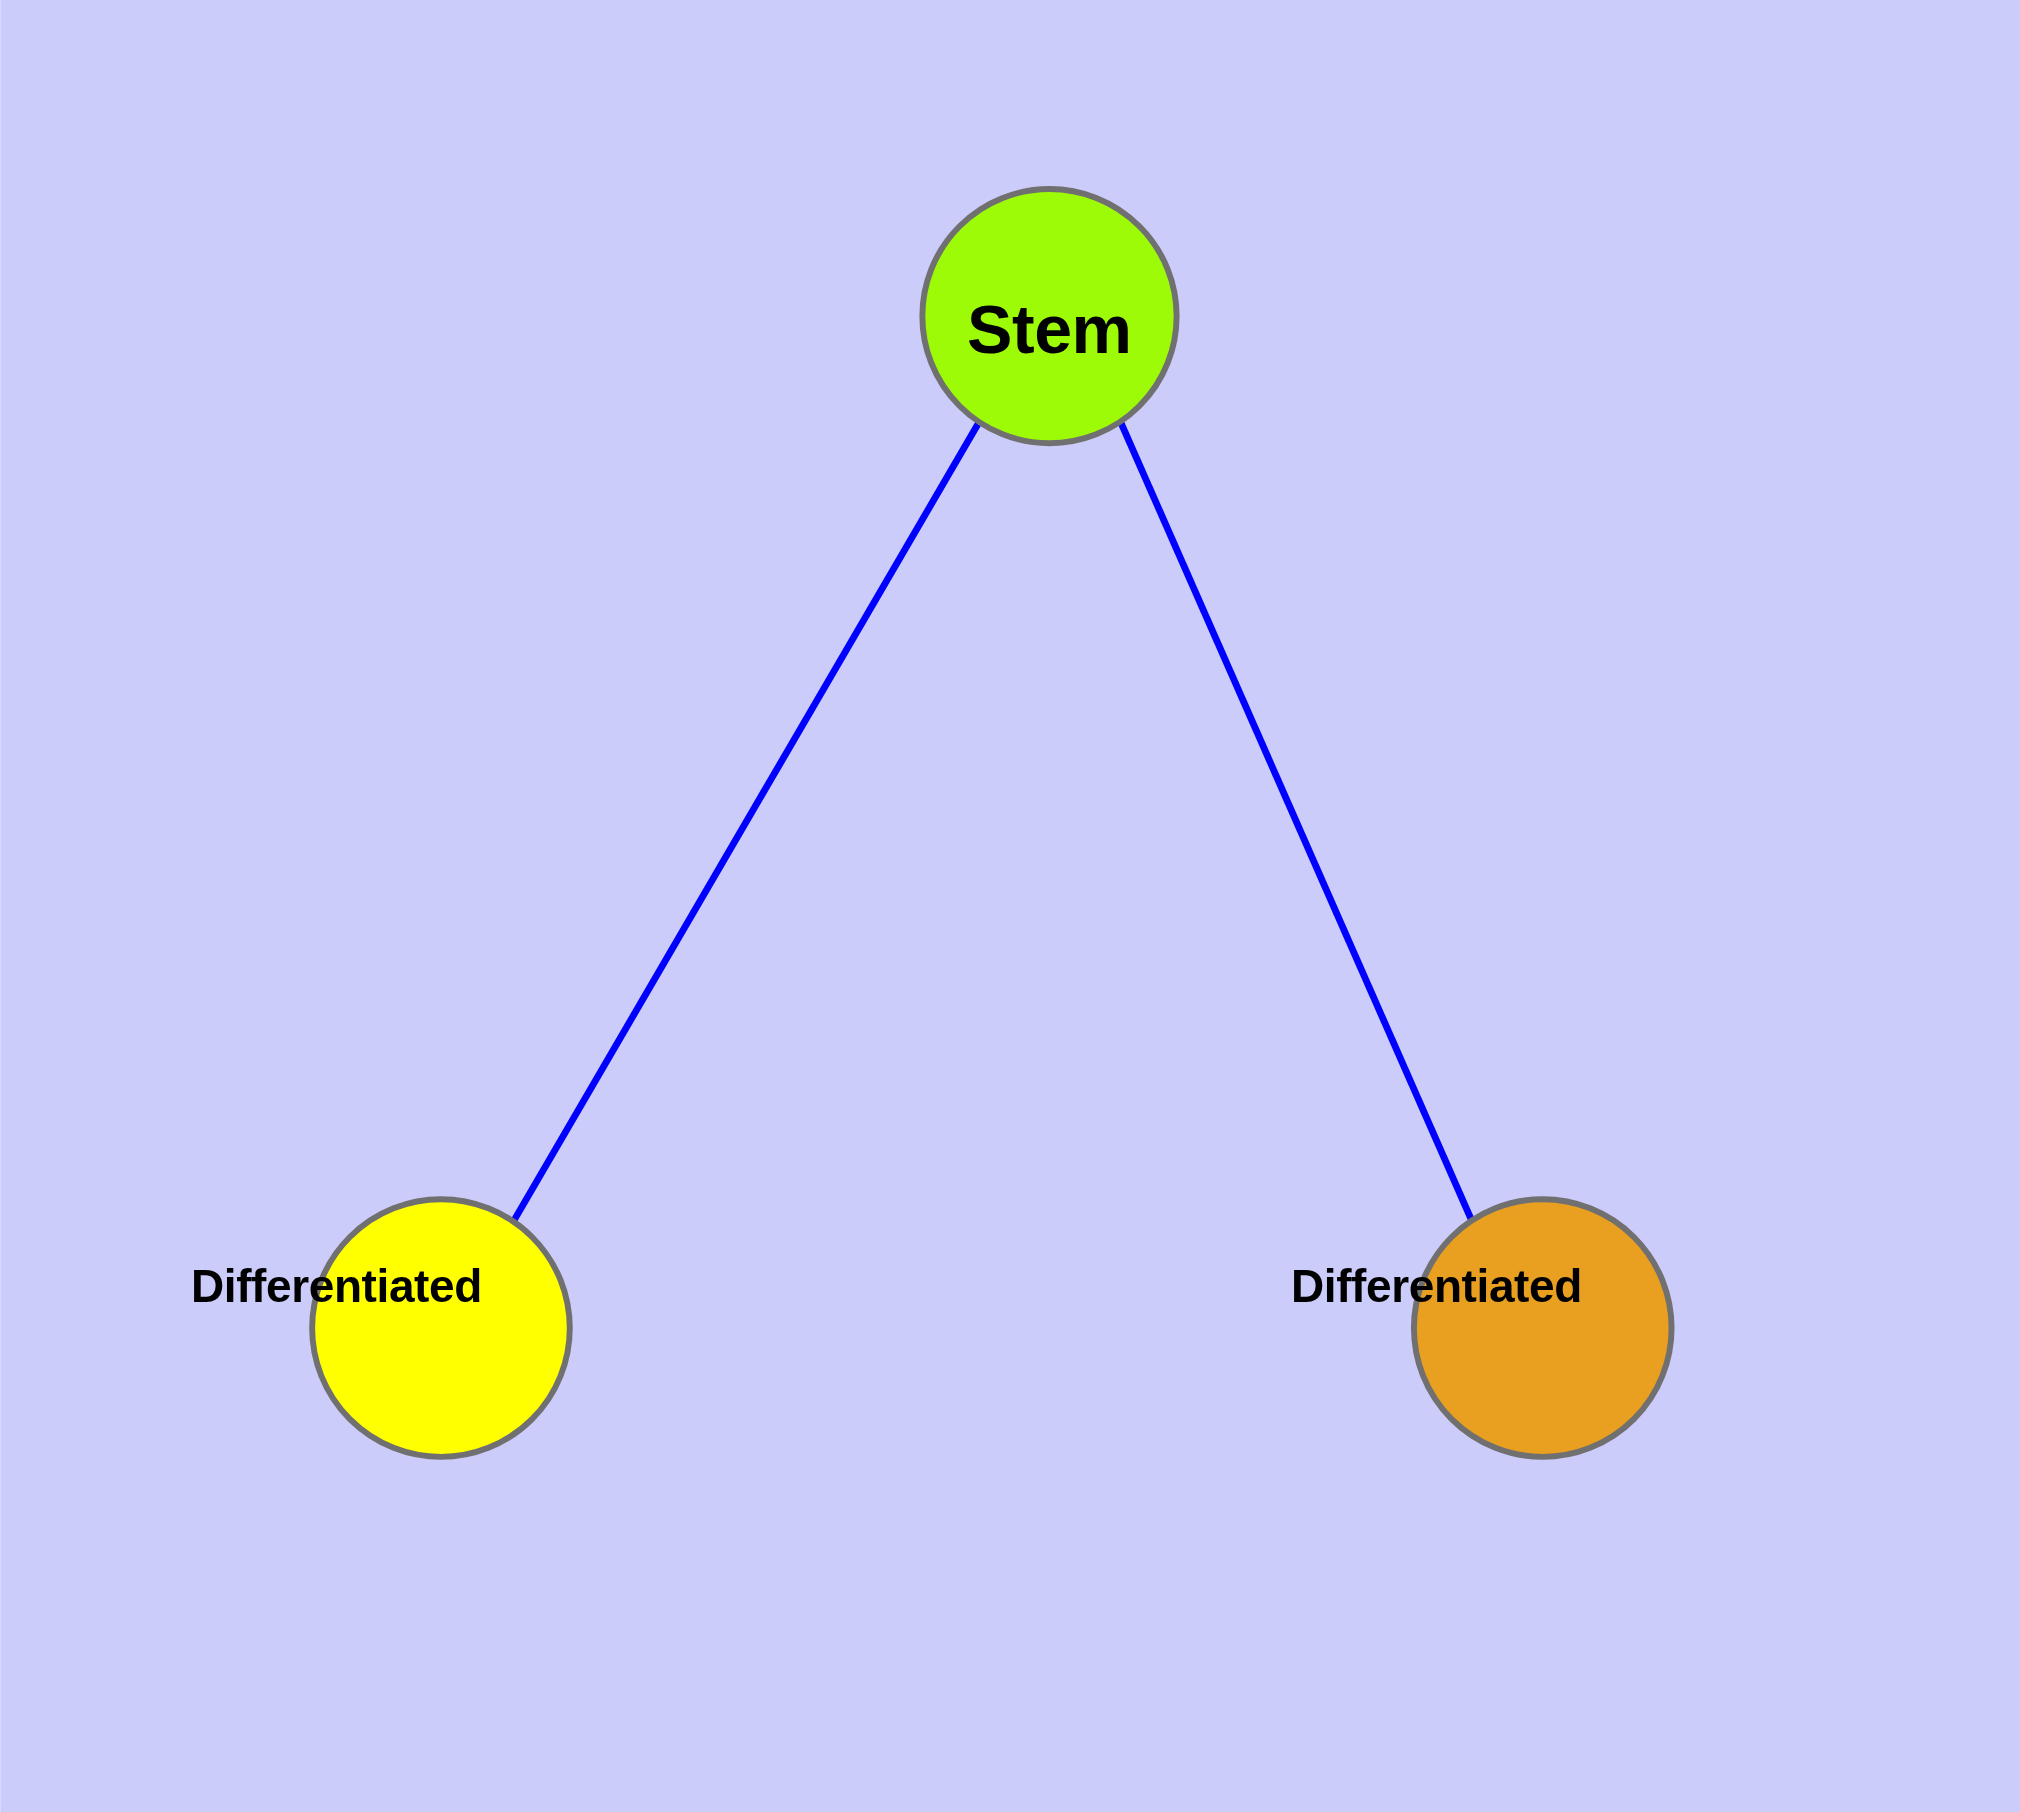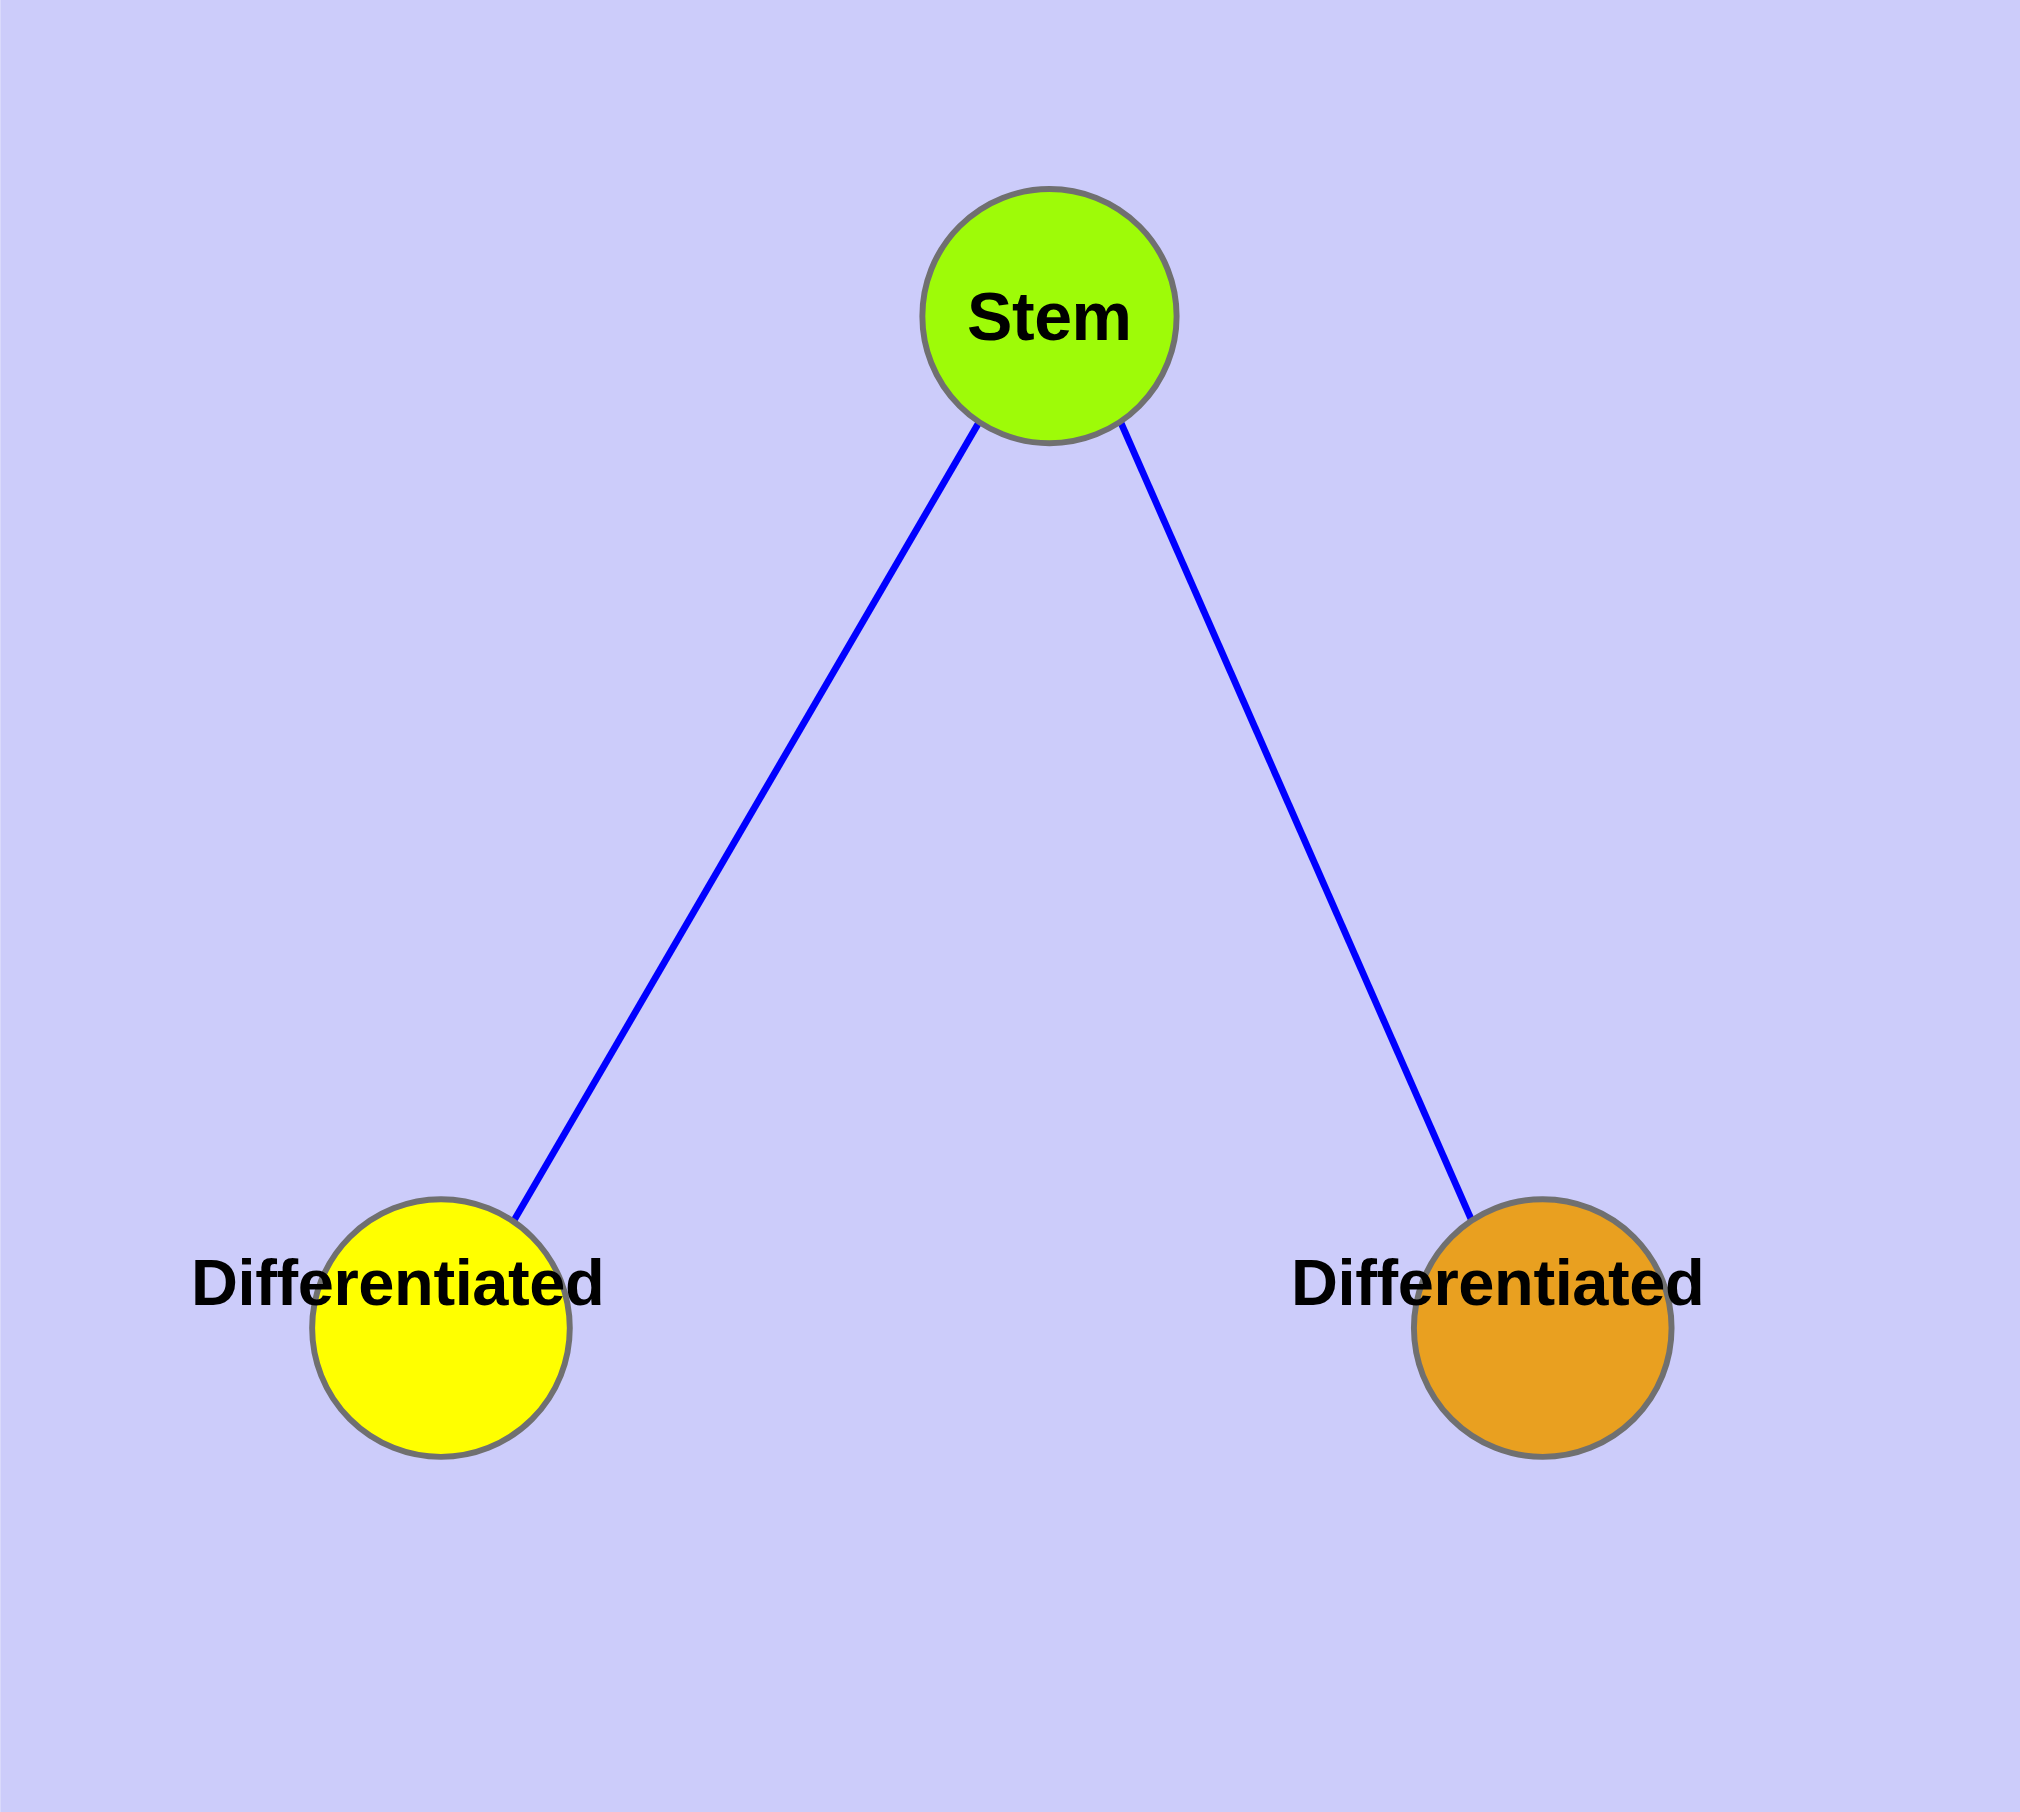--- a/index.html
+++ b/index.html
@@ -31,24 +31,25 @@
     text-align: center;
     white-space: pre;
     line-height: 1.06;
     letter-spacing: -0.4px;
     pointer-events: none;
   }
   .label-stem {
     font-size: 68px;
   }
   .label-leaf {
-    font-size: 65px;
+    font-size: 46px;
   }
   .label-line {
     display: block;
+    margin-top: 13px;
   }
 </style>
 </head>
 <body>
 
 <div id="canvas" style="width: 2021px; height: 1812px;">
 
   <svg id="graph-svg" viewBox="0 0 2384 2138" xmlns="http://www.w3.org/2000/svg" style="width: 2021px; height: 1812px;">
     <rect id="bg-rect" x="0" y="0" width="2384" height="2138" fill="#ccccfa"></rect>
     <g id="edges-group">

